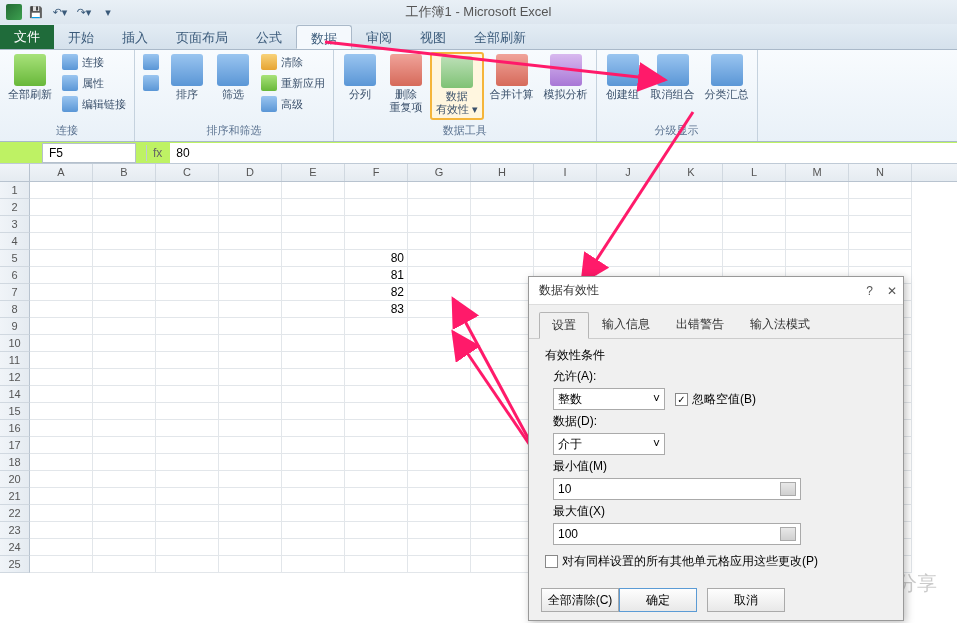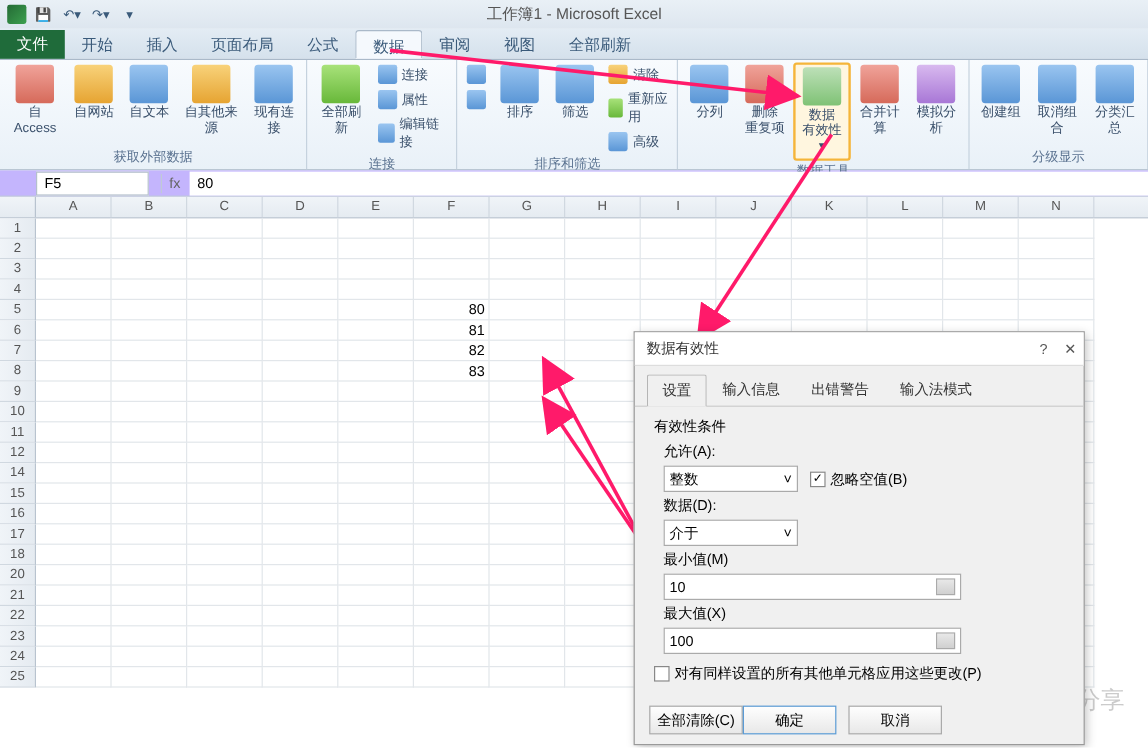--- a/index.html
+++ b/index.html
@@ -25,21 +25,21 @@
 .group-label { text-align: center; color: #5a7290; font-size: 11px; padding: 1px 0; }
 .big-btn { display: flex; flex-direction: column; align-items: center; padding: 2px 4px; min-width: 44px; cursor: pointer; }
 .big-btn .ico { width: 32px; height: 32px; border-radius: 3px; margin-bottom: 2px; }
 .big-btn .lbl { font-size: 11px; color: #3a506b; text-align: center; line-height: 1.2; }
 .small-btn { display: flex; align-items: center; gap: 4px; padding: 2px 4px; font-size: 11px; color: #3a506b; }
 .small-btn .sico { width: 16px; height: 16px; border-radius: 2px; }
 .vstack { display: flex; flex-direction: column; gap: 1px; }
 .big-btn.highlight { border: 2px solid #f5b53a; background: #fff6df; border-radius: 3px; }
 
 
-.fbar { height: 22px; border-bottom: 1px solid #bfcad6; display: flex; align-items: center; background: #c4b5fd; }
+.fbar { height: 22px; border-bottom: 1px solid #bfcad6; display: flex; align-items: center; background: #bef264; padding-left: 12px; }
 .name-box { width: 94px; height: 20px; border: 1px solid #b5c0cc; background: #fff; margin: 0 4px 0 30px; padding: 0 6px; display: flex; align-items: center; font-size: 12px; }
 .fbar .sep { width: 1px; height: 16px; background: #c0cad6; margin: 0 6px; }
 .fx { color: #666; margin-right: 8px; }
 .formula-input { flex: 1; padding: 0 6px; font-size: 12px; background: #fff; height: 20px; display: flex; align-items: center; }
 
 
 .grid-area { position: relative; }
 .col-headers { display: flex; height: 18px; background: linear-gradient(#f0f4f8, #e5ebf1); border-bottom: 1px solid #b8c3cf; }
 .corner { width: 30px; border-right: 1px solid #b8c3cf; }
 .col-h { width: 63px; border-right: 1px solid #d0d8e0; text-align: center; font-size: 11px; color: #555; line-height: 17px; }
@@ -99,45 +99,20 @@
   <div class="tab">插入</div>
   <div class="tab">页面布局</div>
   <div class="tab">公式</div>
   <div class="tab active">数据</div>
   <div class="tab">审阅</div>
   <div class="tab">视图</div>
   <div class="tab">全部刷新</div>
 </div>
 
 <div class="ribbon">
-  <div class="group">
-    <div class="group-content">
-      <div class="big-btn">
-          <div class="ico c5"></div>
-          <div class="lbl">自 Access</div>
-        </div>
-      <div class="big-btn">
-          <div class="ico c1"></div>
-          <div class="lbl">自网站</div>
-        </div>
-      <div class="big-btn">
-          <div class="ico c3"></div>
-          <div class="lbl">自文本</div>
-        </div>
-      <div class="big-btn">
-          <div class="ico c1"></div>
-          <div class="lbl">自其他来源</div>
-        </div>
-      <div class="big-btn">
-          <div class="ico c3"></div>
-          <div class="lbl">现有连接</div>
-        </div>
-    </div>
-    <div class="group-label">获取外部数据</div>
-  </div>
 
   <div class="group">
     <div class="group-content">
       <div class="big-btn">
           <div class="ico c2"></div>
           <div class="lbl">全部刷新</div>
         </div>
       <div class="vstack">
         <div class="small-btn">
             <div class="sico c3"></div>

